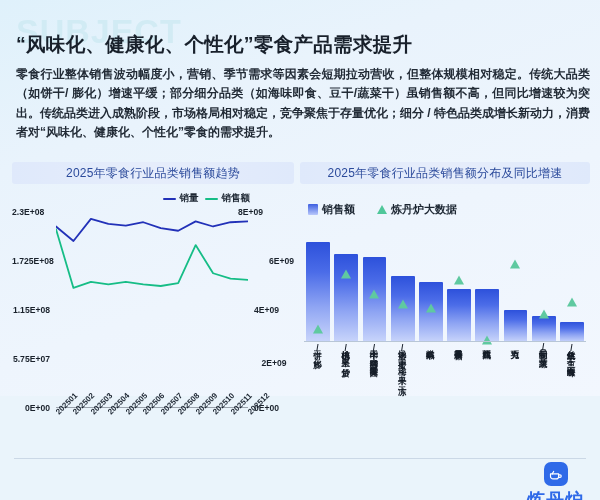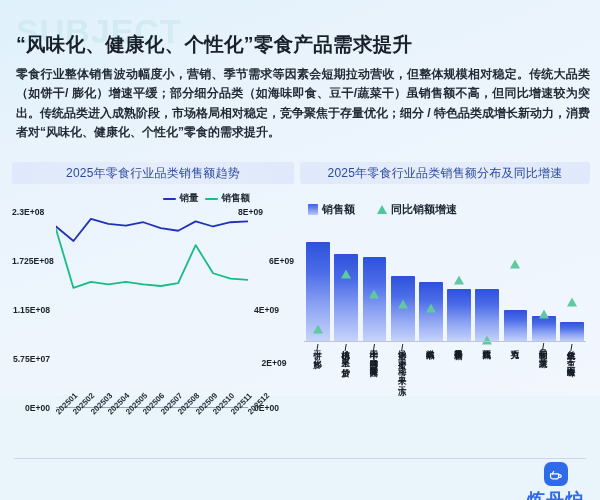--- a/index.html
+++ b/index.html
@@ -155,21 +155,21 @@
   <div class="panel" id="panel-right">
     <div class="panel-head">2025年零食行业品类销售额分布及同比增速</div>
     <div class="plot">
       <div class="legend" style="left:8px; top:12px; gap:22px;">
         <span class="item">
           <span class="sq"></span>
           <span style="font-size:11px">销售额</span>
         </span>
         <span class="item">
           <span class="tri"></span>
-          <span style="font-size:11px">同比销额增速</span>
+          <span style="font-size:11px">炼丹炉大数据</span>
         </span>
       </div>
       <div id="bc-area">
           <div class="bar-slot" style="left: 0px; width: 28.2px;">
             <div class="bar" style="height: 100.4px;"></div>
             <div class="mark" style="bottom: 13.1px;"></div>
           </div>
           <div class="bar-slot" style="left: 28.2px; width: 28.2px;">
             <div class="bar" style="height: 88.4px;"></div>
             <div class="mark" style="bottom: 68.3px;"></div>

